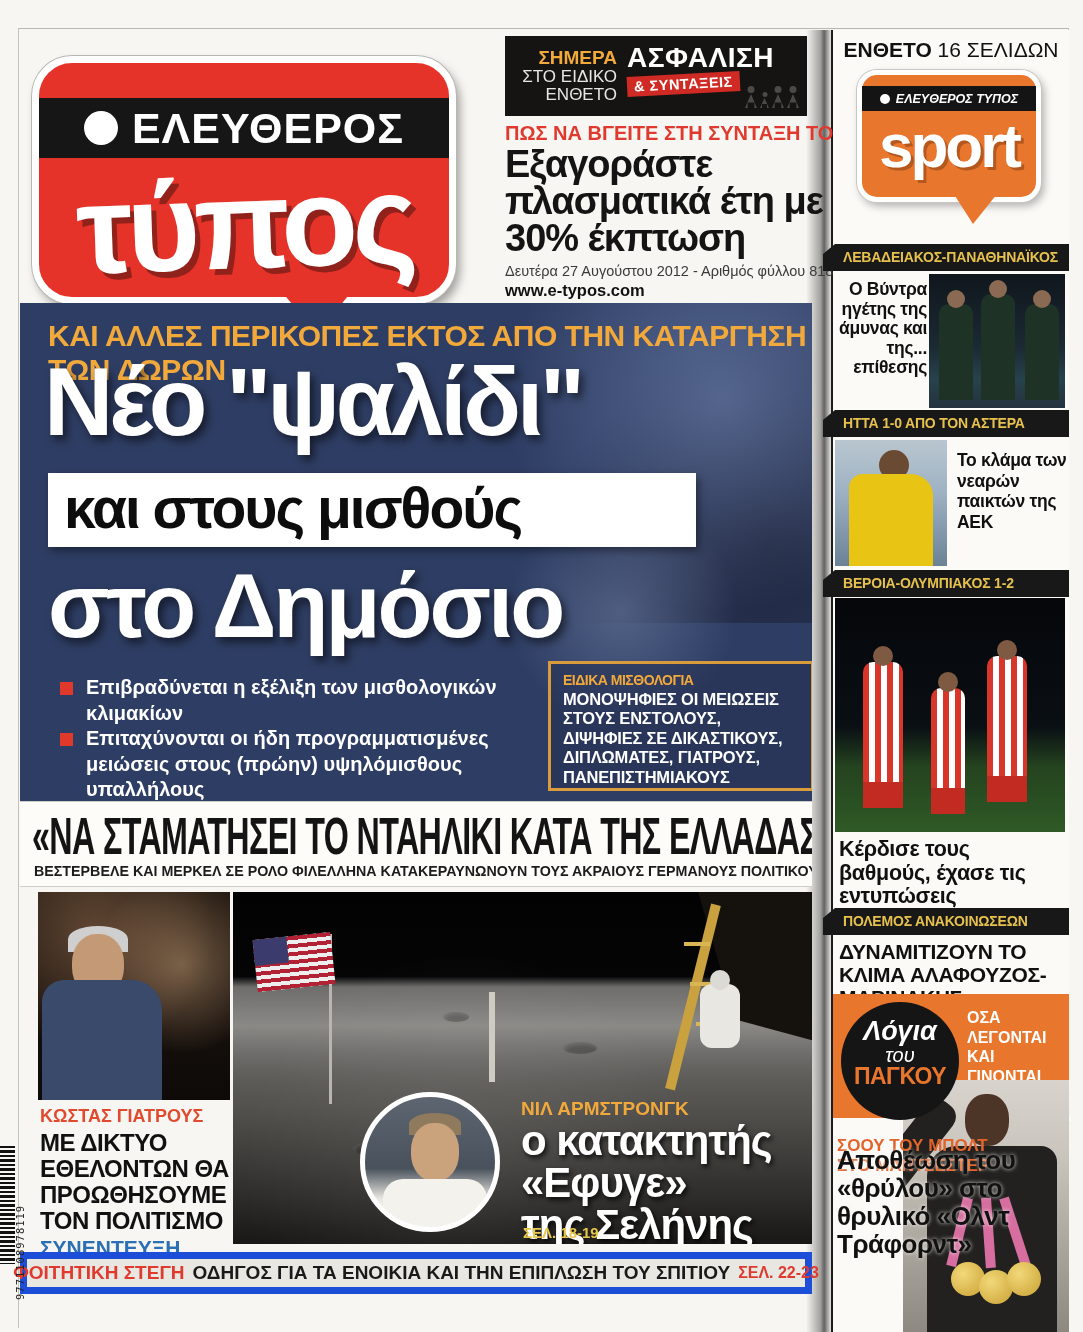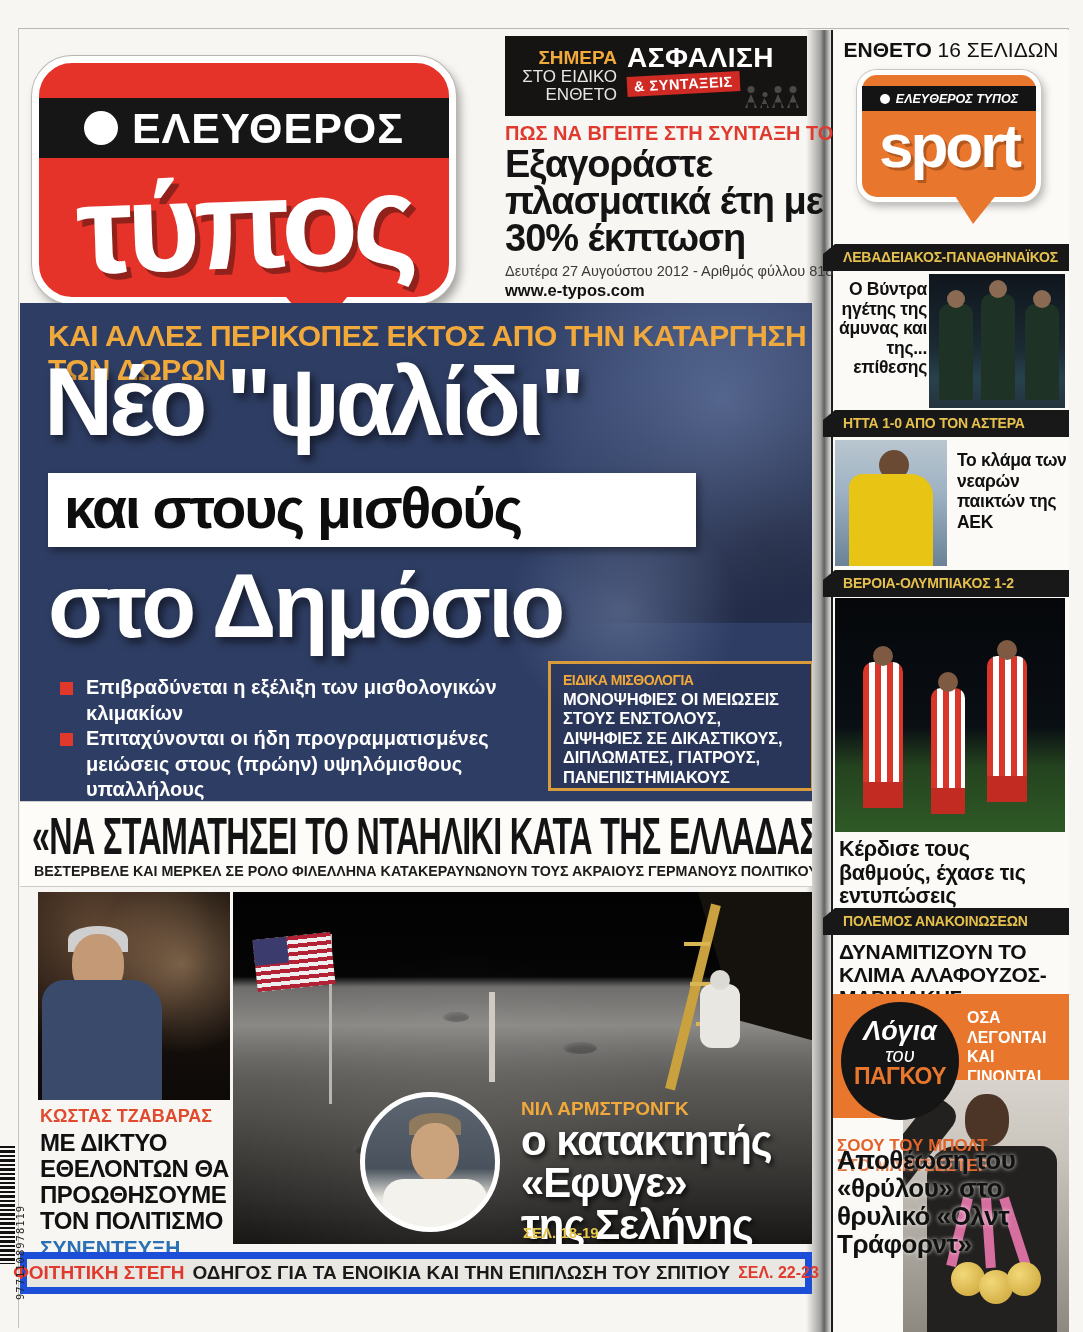--- a/index.html
+++ b/index.html
@@ -348,21 +348,21 @@
     <div class="head">«ΝΑ ΣΤΑΜΑΤΗΣΕΙ ΤΟ ΝΤΑΗΛΙΚΙ ΚΑΤΑ ΤΗΣ ΕΛΛΑΔΑΣ»</div>
     <div class="sub"><span>ΒΕΣΤΕΡΒΕΛΕ ΚΑΙ ΜΕΡΚΕΛ ΣΕ ΡΟΛΟ ΦΙΛΕΛΛΗΝΑ ΚΑΤΑΚΕΡΑΥΝΩΝΟΥΝ ΤΟΥΣ ΑΚΡΑΙΟΥΣ ΓΕΡΜΑΝΟΥΣ ΠΟΛΙΤΙΚΟΥΣ </span></div>
   </div>
 
   <div class="interview">
     <div class="tz-photo photo">
       <div class="tz-hair"></div>
       <div class="tz-head"></div>
       <div class="tz-man"></div>
     </div>
-    <div class="tz-kicker">ΚΩΣΤΑΣ ΤΖΑΒΑΡΑΣ</div>
+    <div class="tz-kicker">ΚΩΣΤΑΣ ΓΙΑΤΡΟΥΣ</div>
     <div class="tz-headline">ΜΕ ΔΙΚΤΥΟ ΕΘΕΛΟΝΤΩΝ ΘΑ ΠΡΟΩΘΗΣΟΥΜΕ ΤΟΝ ΠΟΛΙΤΙΣΜΟ</div>
     <div class="tz-foot"><span class="l">ΣΥΝΕΝΤΕΥΞΗ </span><span class="r">ΣΕΛ. 11</span></div>
   </div>
 
   <div class="moon">
     <div class="crater" style="left:210px;top:120px;width:26px;height:10px;"></div>
     <div class="crater" style="left:330px;top:150px;width:34px;height:12px;"></div>
     <div class="crater" style="left:120px;top:250px;width:40px;height:14px;"></div>
     <div class="flagpole"></div>
     <div class="usflag"></div>

